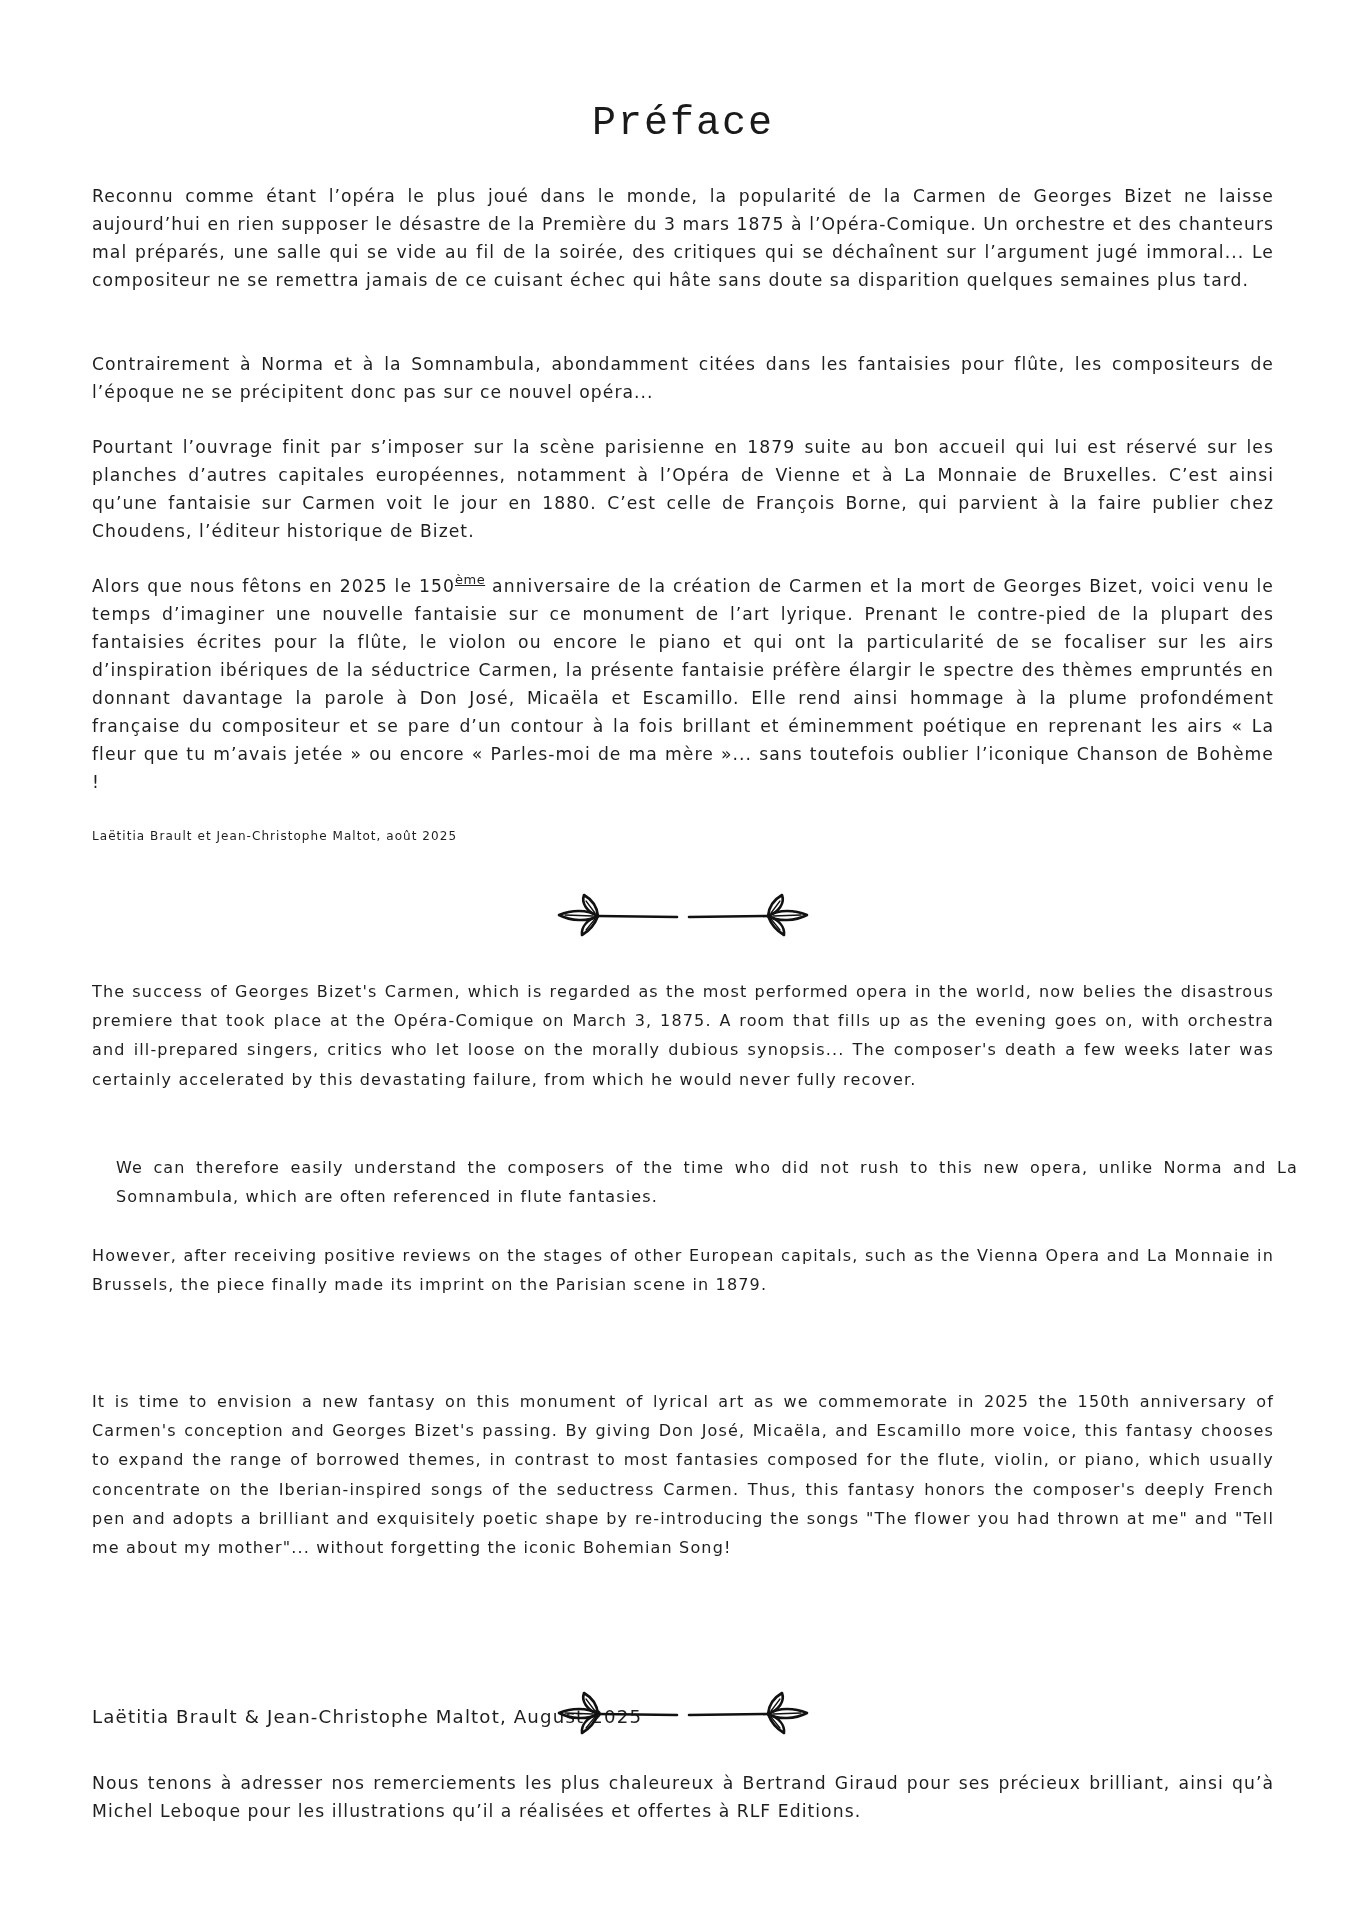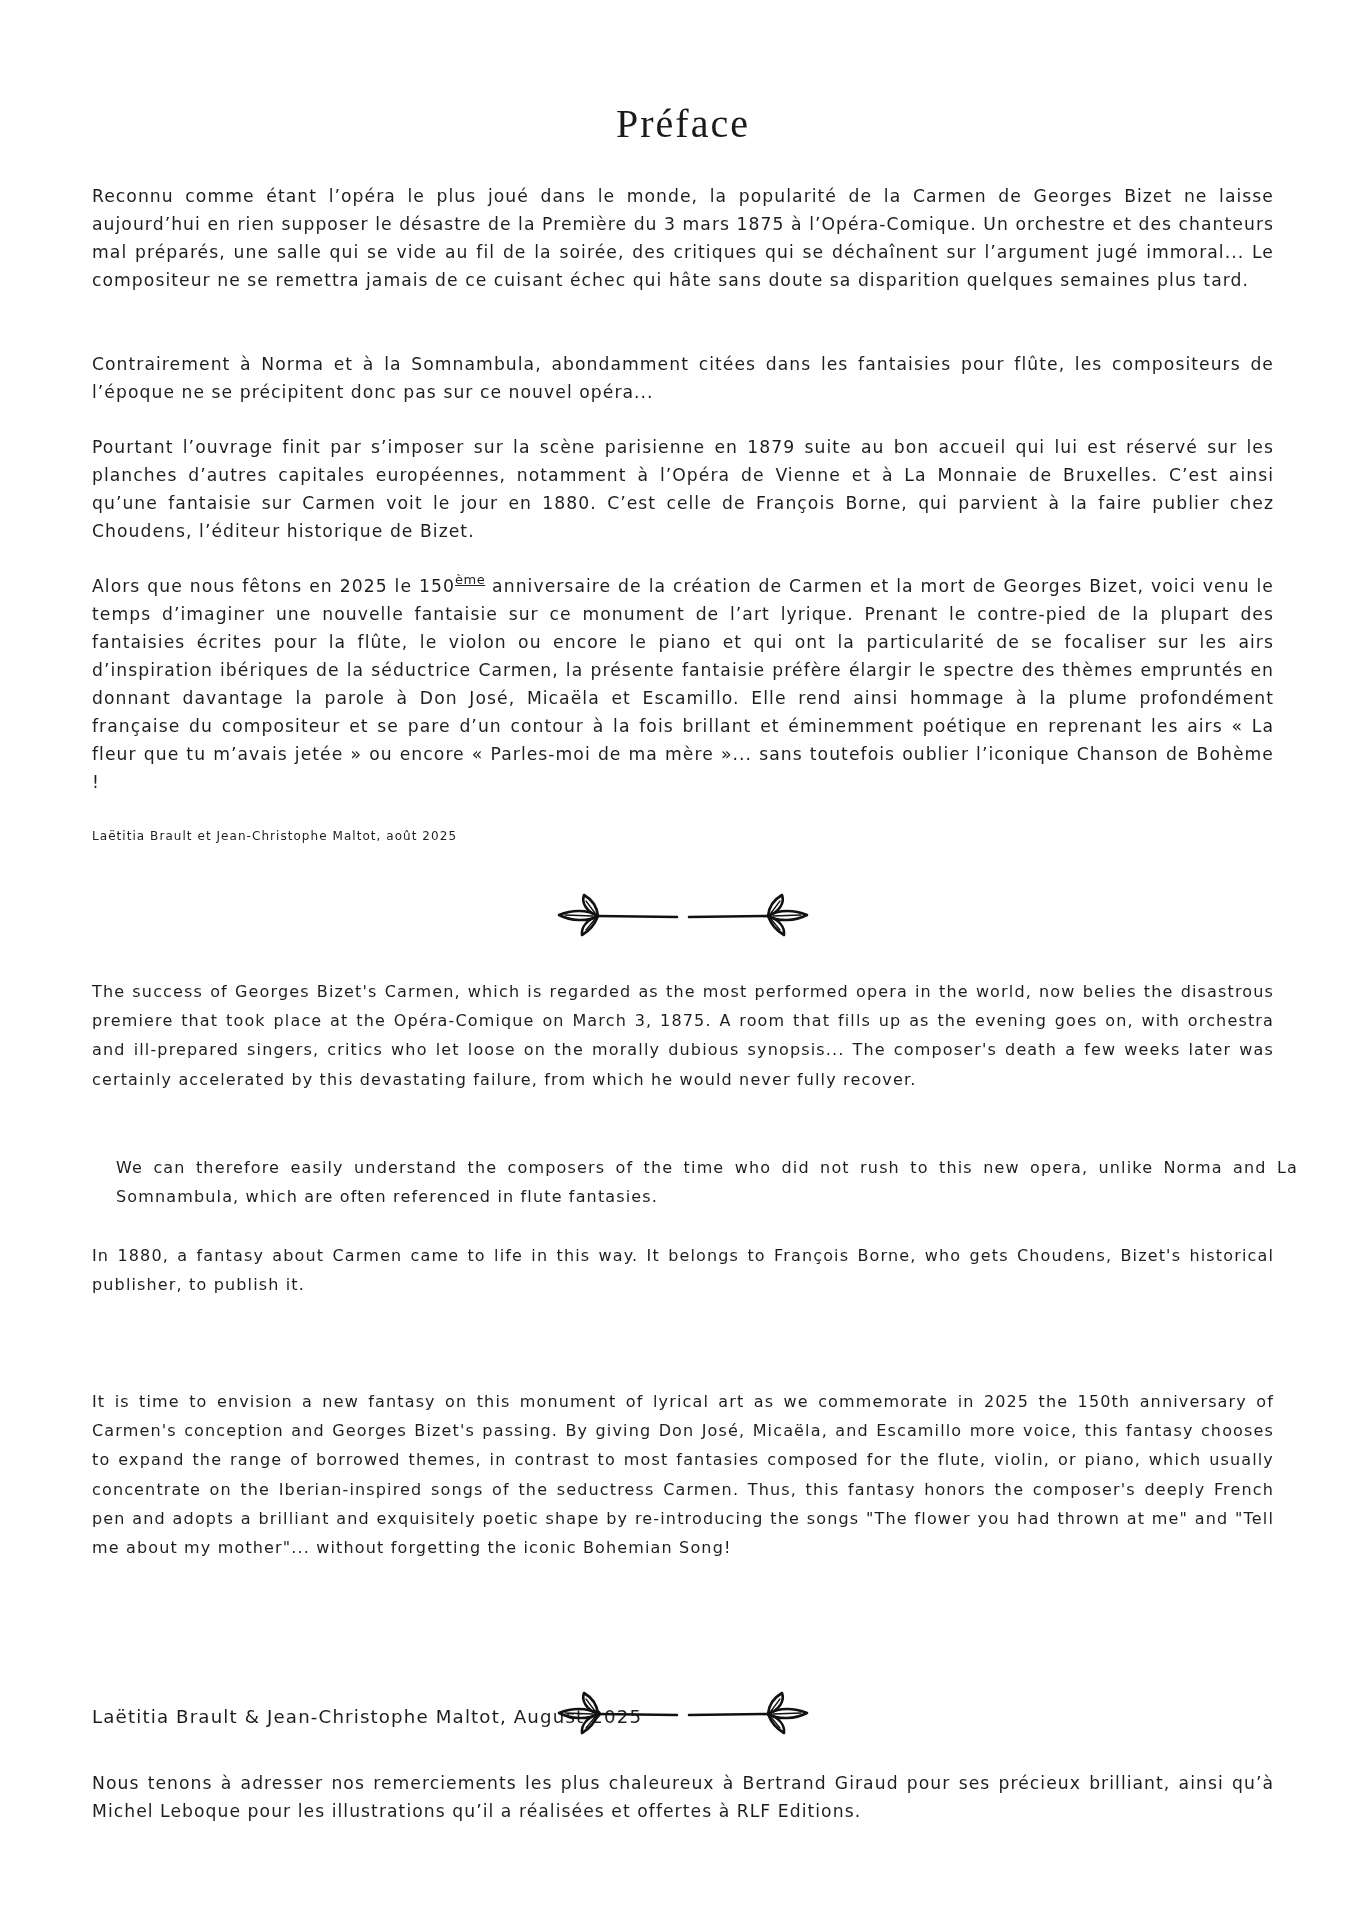--- a/index.html
+++ b/index.html
@@ -20,21 +20,21 @@
     left: 92px;
     top: 0;
     width: 1182px;
   }
   .title {
     position: absolute;
     left: 0;
     width: 1182px;
     top: 96px;
     text-align: center;
-    font-family: Liberation Serif, serif;
+    font-family: Liberation Mono, monospace;
     font-weight: 300;
     font-size: 40px;
     letter-spacing: 2px;
     color: #1a1a1a;
     margin: 0;
     line-height: 56px;
   }
   .para {
     position: absolute;
     left: 0;
@@ -121,21 +121,21 @@
         <path d="M222 25 L250 24" stroke-width="1.3"></path>
       </g>
     </svg>
   </div>
 
   <p class="para en" style="top:977px;">The success of Georges Bizet's Carmen, which is regarded as the most performed opera in the world, now belies the disastrous premiere that took place at the Opéra-Comique on March 3, 1875. A room that fills up as the evening goes on, with orchestra and ill-prepared singers, critics who let loose on the morally dubious synopsis... The composer's death a few weeks later was certainly accelerated by this devastating failure, from which he would never fully recover.</p>
 
   <p class="para en" style="top:1153px;margin-left:24px;">We can therefore easily understand the composers of the time who did not rush to this new opera, unlike Norma and La Somnambula, which are often referenced in flute fantasies.</p>
 
   <p class="para en" style="top:1241px;">
-    <span class="line">In 1880, a fantasy about Carmen came to life in this way. It belongs to François Borne, who gets Choudens, Bizet's historical publisher, to publish it.</span>
+    <span class="line">However, after receiving positive reviews on the stages of other European capitals, such as the Vienna Opera and La Monnaie in Brussels, the piece finally made its imprint on the Parisian scene in 1879.</span>
   </p>
 
   <p class="para en" style="top:1387px;">It is time to envision a new fantasy on this monument of lyrical art as we commemorate in 2025 the 150th anniversary of Carmen's conception and Georges Bizet's passing. By giving Don José, Micaëla, and Escamillo more voice, this fantasy chooses to expand the range of borrowed themes, in contrast to most fantasies composed for the flute, violin, or piano, which usually concentrate on the Iberian-inspired songs of the seductress Carmen. Thus, this fantasy honors the composer's deeply French pen and adopts a brilliant and exquisitely poetic shape by re-introducing the songs "The flower you had thrown at me" and "Tell me about my mother"... without forgetting the iconic Bohemian Song!</p>
 
   <p class="signature en" style="top:1703px;">Laëtitia Brault &amp; Jean-Christophe Maltot, August 2025</p>
 
   <div class="ornament" style="top:1689px;">
     <svg width="264" height="50" viewBox="0 0 264 50" fill="none" stroke="#111" stroke-linecap="round" stroke-linejoin="round">
       <g stroke-width="2.6">
         <line x1="47" y1="25" x2="126" y2="26"></line>

